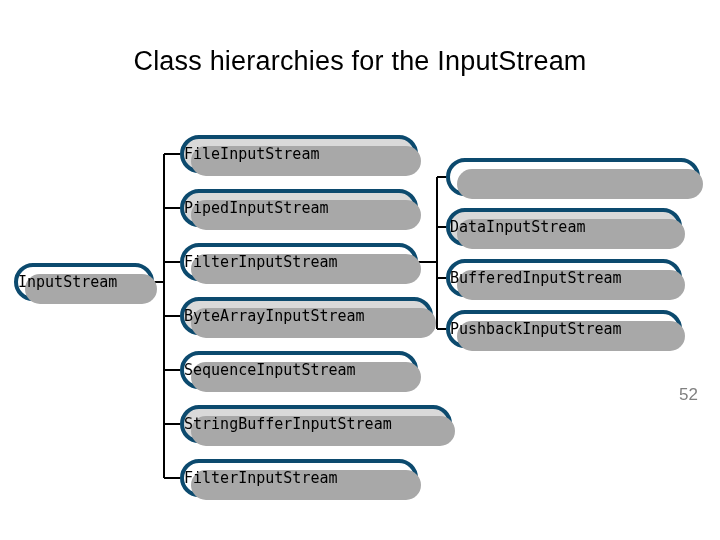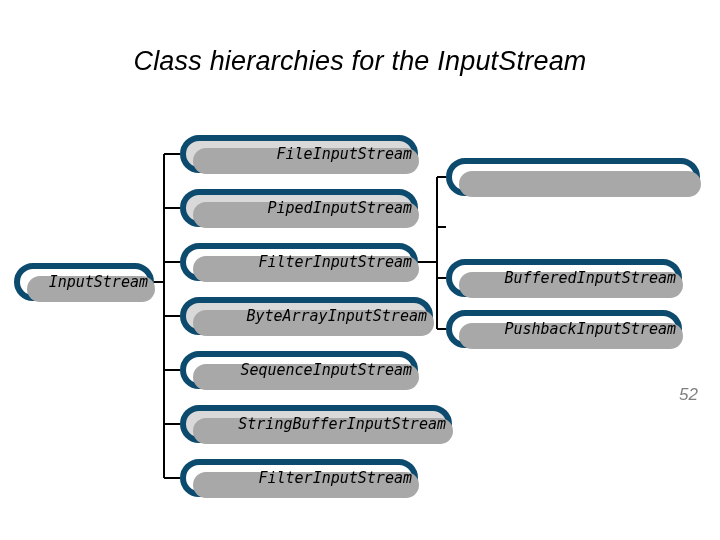--- a/index.html
+++ b/index.html
@@ -14,21 +14,20 @@
     overflow: hidden;
     font-family: "Liberation Sans", sans-serif;
   }
 
   #slide {
     position: absolute;
     left: 0; top: 0;
     width: 720px;
     height: 420px;
     background: #ffffff;
-    font-style: italic;
   }
 
   
   #title {
     position: absolute;
     left: 0;
     top: 46px;
     width: 720px;
     text-align: center;
     font-family: "Liberation Sans", sans-serif;
@@ -53,31 +52,31 @@
     position: absolute;
     left: 0; top: 0;
     width: 720px;
     height: 540px;
   }
 
   
   .node {
     position: absolute;
     box-sizing: border-box;
-    border: 6px solid #0c4a6e;
+    border: 4px solid #0c4a6e;
     border-radius: 20px;
     background: #ffffff;
     color: #000000;
     font-family: "DejaVu Sans Mono", monospace;
     font-size: 15px;
     line-height: 1;
     letter-spacing: 0px;
     display: flex;
     align-items: center;
-    justify-content: flex-end;
+    justify-content: flex-start;
     white-space: nowrap;
     z-index: 3;
   }
   .node.filled {
     background: #d9d9d9;
   }
   .node .shadow {
     position: absolute;
     left: 7px;
     top: 7px;
@@ -174,20 +173,24 @@
 
     <div class="node" style="left:180px; top:459px; width:238px; height:38px;">
       <span class="shadow"></span>
       <span class="label">FilterInputStream</span>
     </div>
 
     <div class="node" style="left:446px; top:158px; width:254px; height:38px;">
       <span class="shadow"></span>
     </div>
 
+    <div class="node filled" style="left:446px; top:208px; width:236px; height:38px;">
+      <span class="shadow"></span>
+      <span class="label">DataInputStream</span>
+    </div>
 
     <div class="node" style="left:446px; top:259px; width:236px; height:38px;">
       <span class="shadow"></span>
       <span class="label">BufferedInputStream</span>
     </div>
 
     <div class="node" style="left:446px; top:310px; width:236px; height:38px;">
       <span class="shadow"></span>
       <span class="label">PushbackInputStream</span>
     </div>

